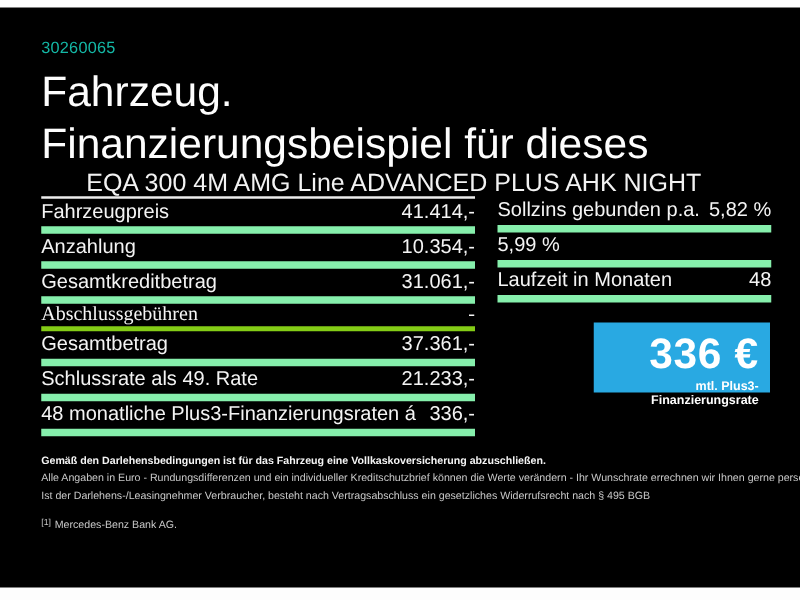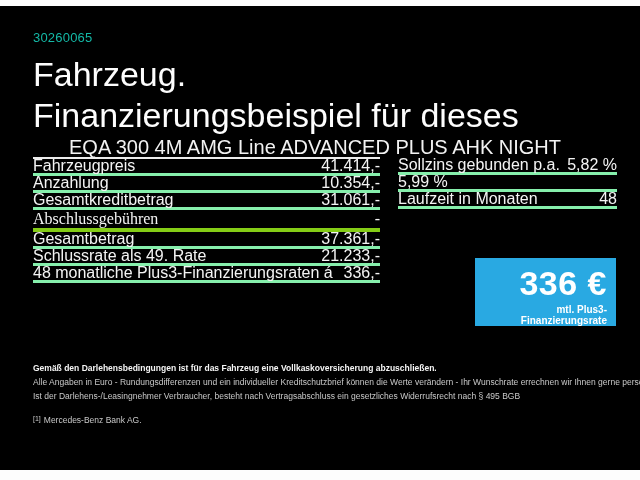--- a/index.html
+++ b/index.html
@@ -30,34 +30,34 @@
     font-size: 20px; color: #f2f2f2; white-space: nowrap; margin-left: 36px;
   }
 
   .fin-table { position: absolute; font-size: 16px; }
   #left-table {
     left: 33px; top: 157px; width: 347px;
     border-top: 2px solid #ececec;
   }
   #right-table { left: 398px; top: 158px; width: 219px; }
   .row {
-    height: 17px; line-height: 20px;
+    height: 28px; line-height: 20px;
     display: flex; justify-content: space-between; align-items: center;
-    border-bottom: 3px solid #86efac;
+    border-bottom: 6px solid #86efac;
     white-space: nowrap;
   }
   .row.accent-border { border-bottom: 4px solid #84cc16; height: 22px; font-family: Liberation Serif, serif; }
   .row.bold { font-weight: 400; }
   .row .lbl { color: #f4f4f4; }
   .row .val { color: #f4f4f4; text-align: right; }
   .row sup { font-size: 9px; color: #f4f4f4; vertical-align: 6px; margin-left: 2px; }
 
   #rate-box {
     position: absolute; left: 475px; top: 258px;
-    width: 141px; height: 68px;
+    width: 141px; height: 56px;
     background: #29a9e2;
     text-align: right;
     padding: 7px 9px 0 0;
   }
   #rate-amount {
     font-size: 34px; line-height: 36px; font-weight: 700; color: #fff;
     letter-spacing: 0.5px;
   }
   #rate-caption {
     margin-top: 3px;

